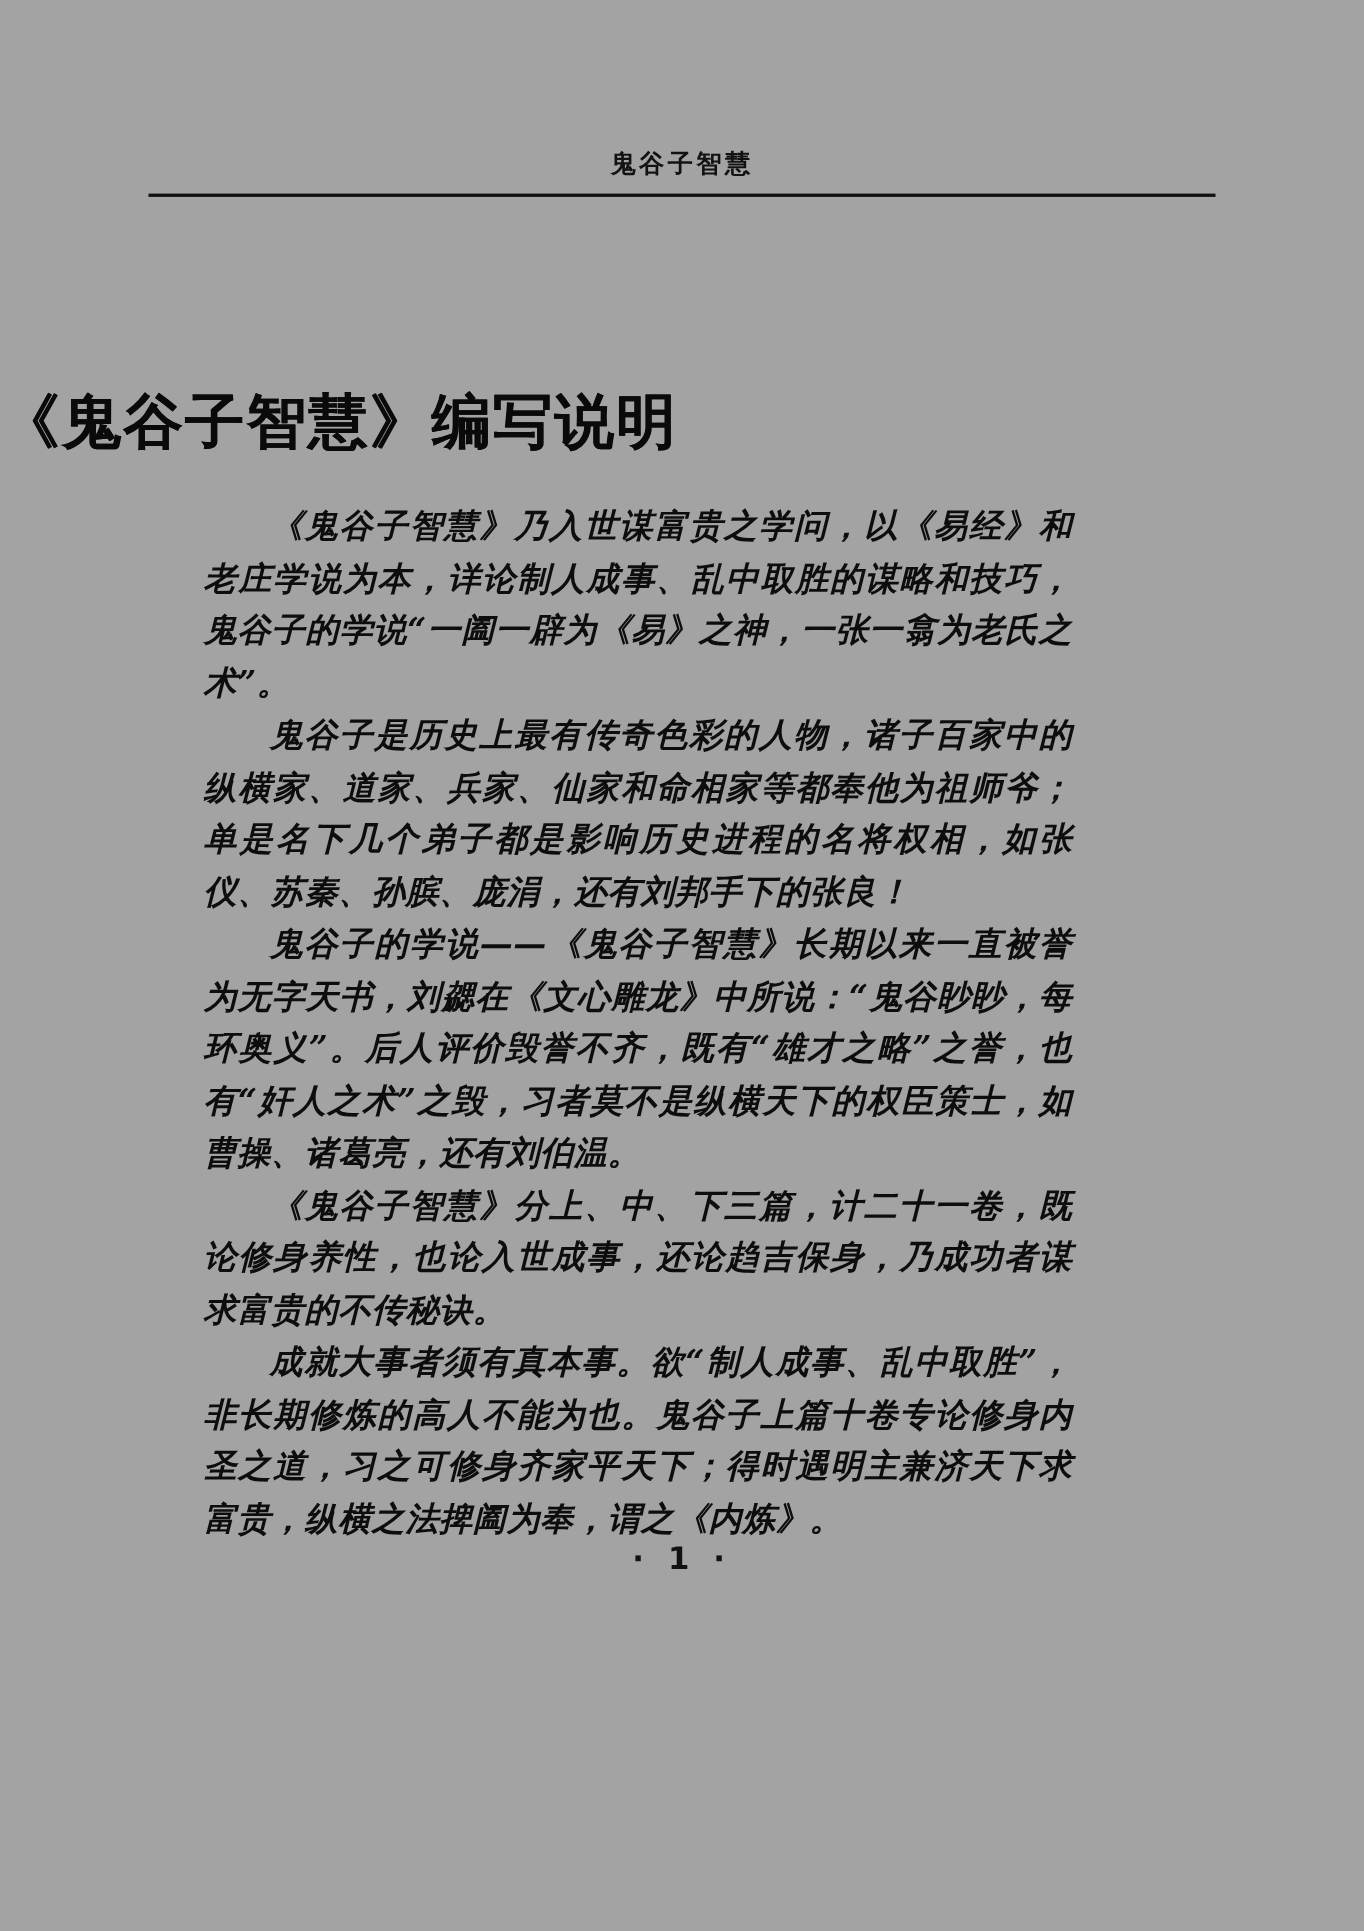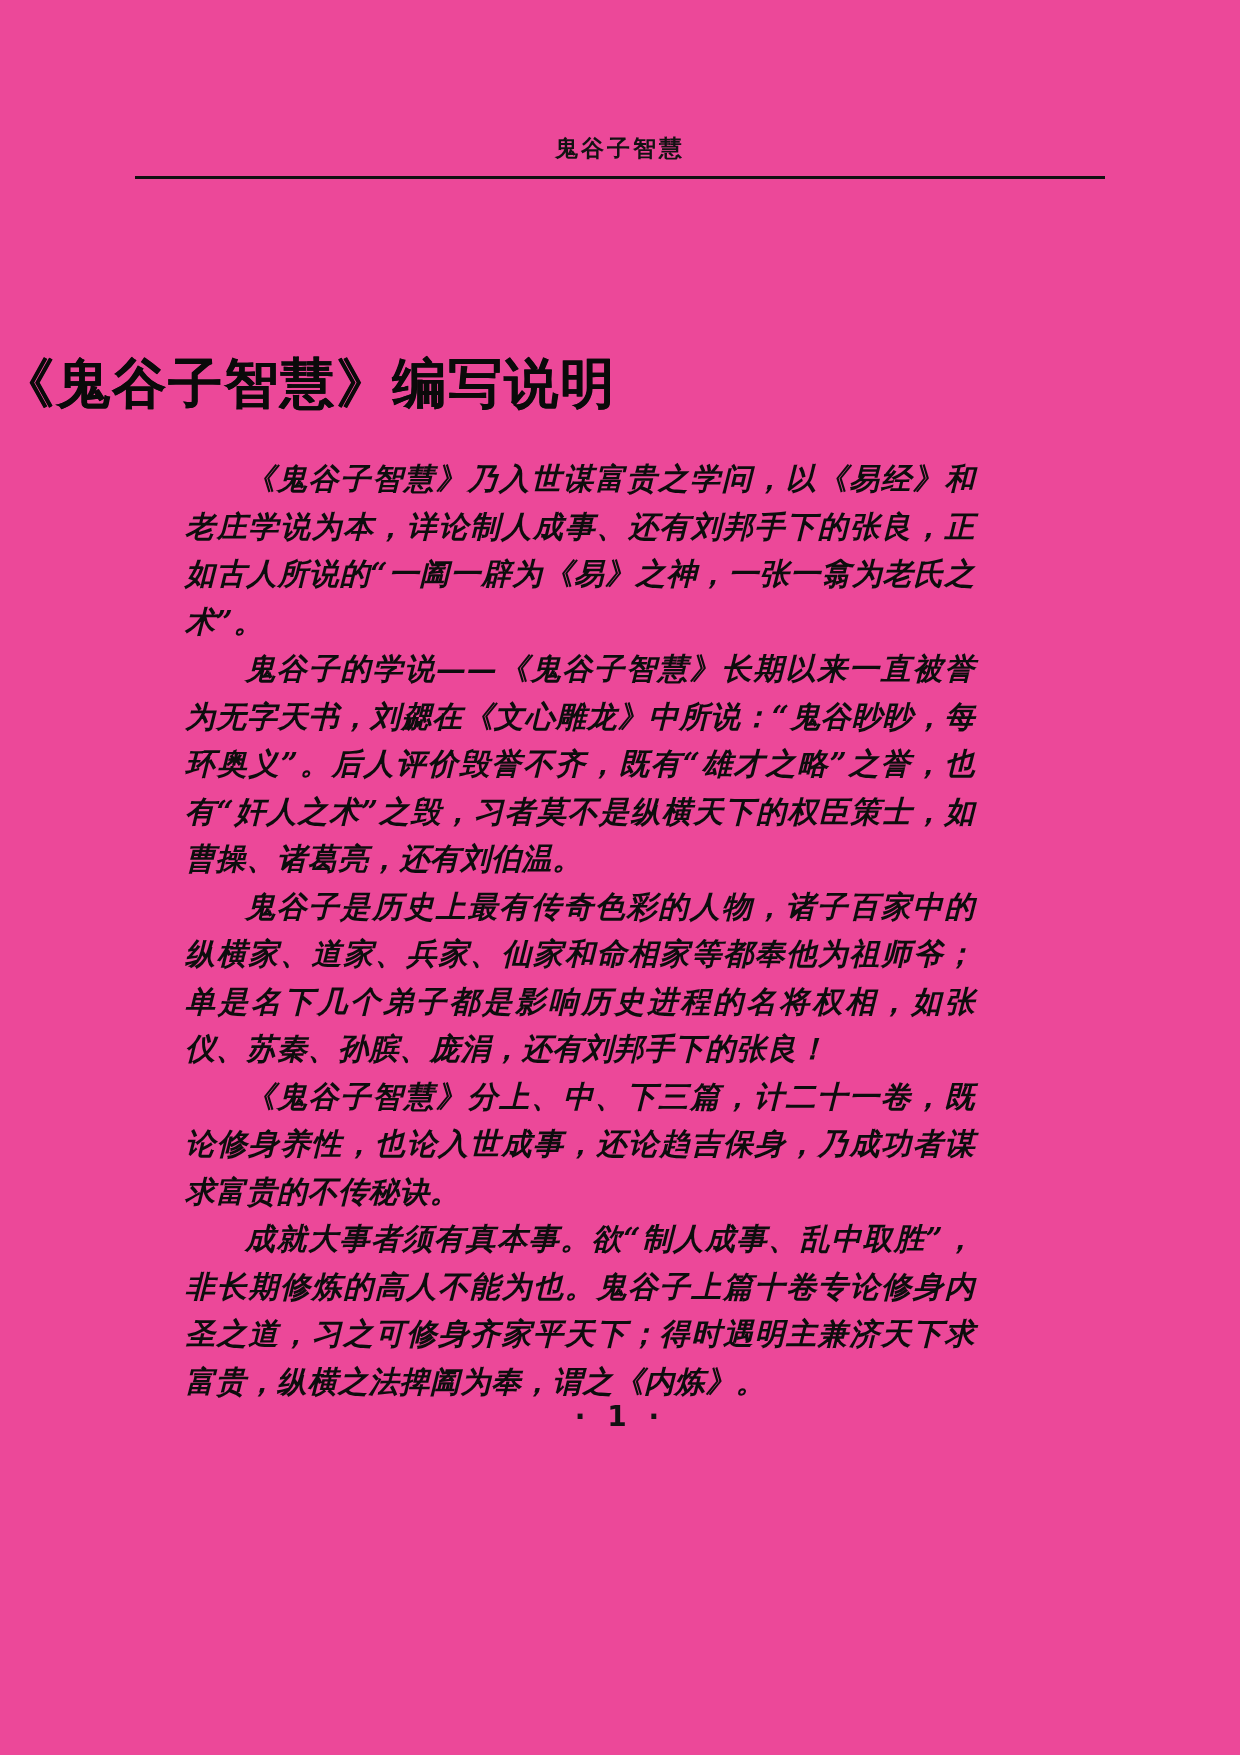--- a/index.html
+++ b/index.html
@@ -12,21 +12,21 @@
     height: 1755px;
     position: relative;
     overflow: hidden;
     font-family: "DejaVu Serif", "Liberation Serif", serif;
     color: #080808;
   }
 
   .page {
     position: absolute;
     inset: 0;
-    background: #ec4899;
+    background: #a3a3a3;
     text-decoration: underline;
   }
 
   
   .running-header {
     position: absolute;
     top: 133px;
     left: 0;
     width: 100%;
     text-align: center;
@@ -104,22 +104,22 @@
 
 <div class="page">
 
   <div class="running-header">鬼谷子智慧</div>
 
   <div class="header-rule"></div>
 
   <h1 class="doc-title">《鬼谷子智慧》编写说明</h1>
 
   <div class="body-block">
-    <p class="para">《鬼谷子智慧》乃入世谋富贵之学问，以《易经》和老庄学说为本，详论制人成事、还有刘邦手下的张良，正如古人所说的“一阖一辟为《易》之神，一张一翕为老氏之术”。</p>
+    <p class="para">《鬼谷子智慧》乃入世谋富贵之学问，以《易经》和老庄学说为本，详论制人成事、乱中取胜的谋略和技巧，鬼谷子的学说“一阖一辟为《易》之神，一张一翕为老氏之术”。</p>
+    <p class="para">鬼谷子是历史上最有传奇色彩的人物，诸子百家中的纵横家、道家、兵家、仙家和命相家等都奉他为祖师爷；单是名下几个弟子都是影响历史进程的名将权相，如张仪、苏秦、孙膑、庞涓，还有刘邦手下的张良！</p>
     <p class="para">鬼谷子的学说——《鬼谷子智慧》长期以来一直被誉为无字天书，刘勰在《文心雕龙》中所说：“鬼谷眇眇，每环奥义”。后人评价毁誉不齐，既有“雄才之略”之誉，也有“奸人之术”之毁，习者莫不是纵横天下的权臣策士，如曹操、诸葛亮，还有刘伯温。</p>
-    <p class="para">鬼谷子是历史上最有传奇色彩的人物，诸子百家中的纵横家、道家、兵家、仙家和命相家等都奉他为祖师爷；单是名下几个弟子都是影响历史进程的名将权相，如张仪、苏秦、孙膑、庞涓，还有刘邦手下的张良！</p>
     <p class="para">《鬼谷子智慧》分上、中、下三篇，计二十一卷，既论修身养性，也论入世成事，还论趋吉保身，乃成功者谋求富贵的不传秘诀。</p>
     <p class="para">成就大事者须有真本事。欲“制人成事、乱中取胜”，非长期修炼的高人不能为也。鬼谷子上篇十卷专论修身内圣之道，习之可修身齐家平天下；得时遇明主兼济天下求富贵，纵横之法捭阖为奉，谓之《内炼》。</p>
   </div>
 
   <div class="page-number">· 1 ·</div>
 
 </div>
 
 </body></html>

